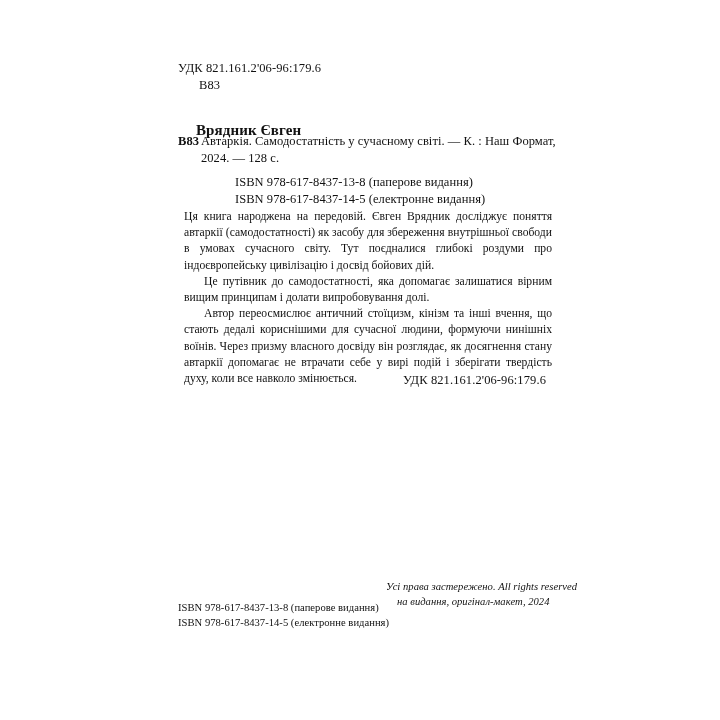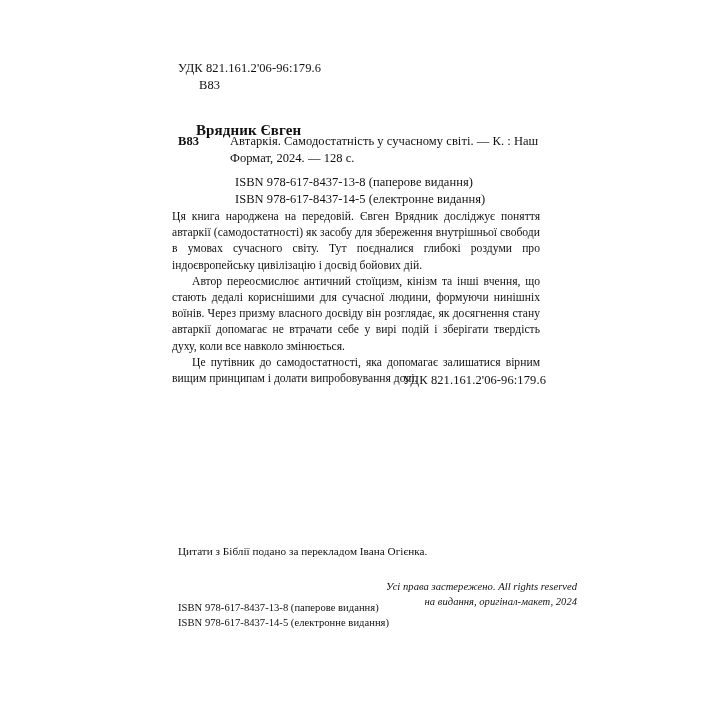--- a/index.html
+++ b/index.html
@@ -54,36 +54,36 @@
     line-height: 17px;
     letter-spacing: 0.05px;
   }
   #biblio .code {
     position: absolute;
     left: 0;
     top: 0;
     font-weight: bold;
   }
   #biblio .desc {
-    margin-left: 52px;
+    margin-left: 23px;
     text-indent: 0;
   }
   #biblio .isbn {
     margin-left: 39px;
     padding-left: 18px;
     margin-top: 7px;
   }
   #biblio .isbn2 {
     margin-left: 39px;
     padding-left: 18px;
   }
 
   
   #annotation {
-    left: 172px;
+    left: 184px;
     top: 209px;
     width: 368px;
     font-size: 11.6px;
     line-height: 16.2px;
     text-align: justify;
     letter-spacing: 0.02px;
   }
   #annotation p {
     margin: 0;
     text-indent: 20px;
@@ -126,21 +126,20 @@
     font-size: 10.6px;
     line-height: 14.5px;
     letter-spacing: 0.02px;
   }
   #footer-rights .row {
     white-space: nowrap;
     font-style: italic;
   }
   #footer-rights .indent {
     padding-left: 11px;
-    text-align: right;
   }
 </style>
 </head>
 <body>
 
 <div class="page">
 
   <div class="block" id="udc-top">
     <div class="line1">УДК 821.161.2'06-96:179.6</div>
     <div class="line2">В83</div>
@@ -150,27 +149,26 @@
 
   <div class="block" id="biblio">
     <span class="code">В83</span>
     <div class="desc">Автаркія. Самодостатність у сучасному світі. — К. : Наш Формат, 2024. — 128 с.</div>
     <div class="isbn">ISBN 978-617-8437-13-8 (паперове видання)</div>
     <div class="isbn2">ISBN 978-617-8437-14-5 (електронне видання)</div>
   </div>
 
   <div class="block" id="annotation">
     <p class="first">Ця книга народжена на передовій. Євген Врядник досліджує поняття автаркії (самодостатності) як засобу для збереження внутрішньої свободи в умовах сучасного світу. Тут поєдналися глибокі роздуми про індоєвропейську цивілізацію і досвід бойових дій.</p>
+    <p>Це путівник до самодостатності, яка допомагає залишатися вірним вищим принципам і долати випробовування долі.</p>
     <p>Автор переосмислює античний стоїцизм, кінізм та інші вчення, що стають дедалі кориснішими для сучасної людини, формуючи нинішніх воїнів. Через призму власного досвіду він розглядає, як досягнення стану автаркії допомагає не втрачати себе у вирі подій і зберігати твердість духу, коли все навколо змінюється.</p>
-    <p>Це путівник до самодостатності, яка допомагає залишатися вірним вищим принципам і долати випробовування долі.</p>
   </div>
 
   <div class="block" id="udc-bottom">УДК 821.161.2'06-96:179.6</div>
 
-  <div class="block" id="bible-note">Цитати з Біблії подано за перекладом Івана Огієнка.</div>
 
   <div class="block" id="footer-isbn">
     <div>ISBN 978-617-8437-13-8 (паперове видання)</div>
     <div>ISBN 978-617-8437-14-5 (електронне видання)</div>
   </div>
 
   <div class="block" id="footer-rights">
     <div class="row">Усі права застережено. All rights reserved</div>
     <div class="row indent">на видання, оригінал-макет, 2024</div>
   </div>

